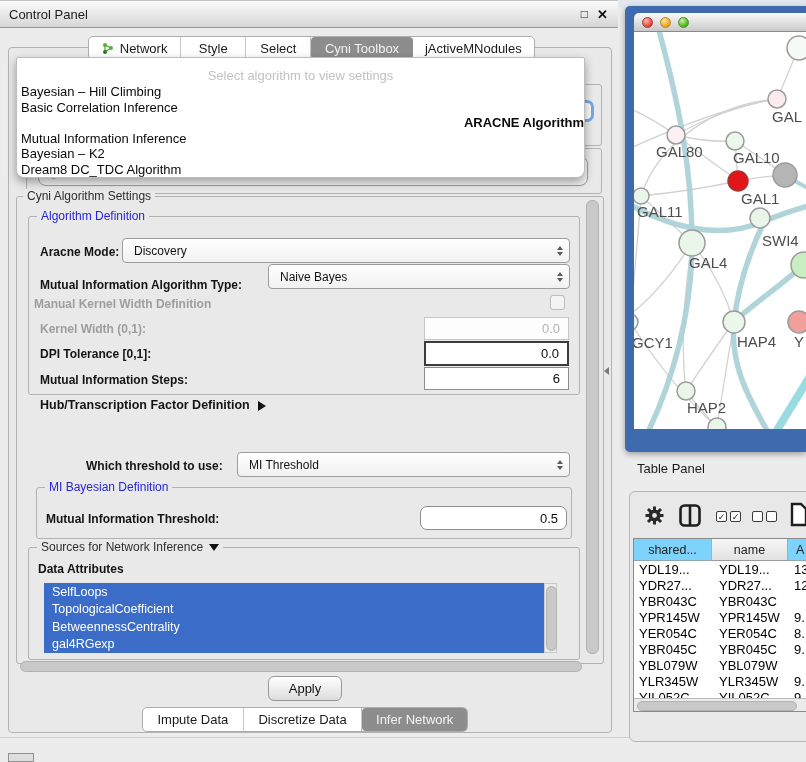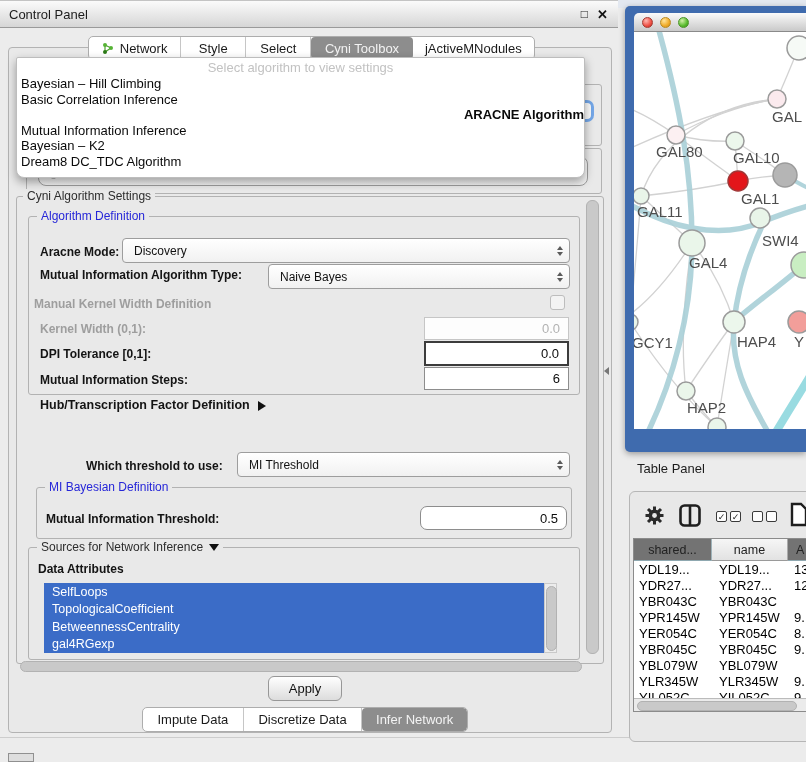--- a/index.html
+++ b/index.html
@@ -49,21 +49,21 @@
     padding-right:8px;font-size:13px;color:#0c0c0c;box-sizing:border-box;border:1px solid #8d8d8d;}
   .field.dis{background:#fdfdfd;border:1px solid #c6c6c6;color:#b2b2b2;}
   .field.strong{border:2px solid #3c3c3c;}
 
   .checkbox{width:15px;height:15px;border:1px solid #bdbdbd;border-radius:3px;background:#f3f3f3;box-sizing:border-box;}
 
   
   .popup{left:16px;top:57px;width:567px;height:119px;background:#ffffff;
     border:1px solid #bdbdbd;border-radius:2px 2px 8px 8px;
     box-shadow:0 4px 10px rgba(0,0,0,.35);z-index:20;}
-  .popup-hint{height:16px;text-align:center;font-size:13px;color:#c2c2c2;padding-top:2px;}
+  .popup-hint{height:16px;text-align:center;font-size:13px;color:#c2c2c2;padding-top:10px;}
   .popup-item{height:15.5px;font-size:13px;color:#0a0a0a;padding-left:4px;white-space:nowrap;}
   .popup-item.bold{font-weight:bold;text-align:right;}
 
   
   .vthumb,.hthumb{background:#c9c9c9;border:1px solid #b2b2b2;border-radius:6px;}
 
   .list{background:#ffffff;}
   .list-item{height:17.5px;background:#3b6cc7;color:#ffffff;font-size:12.5px;
     display:flex;align-items:center;padding-left:8px;}
 
@@ -88,21 +88,21 @@
   
   .tp-title{left:637px;top:461px;font-size:13px;color:#1c1c1c;}
   .tp-container{left:629px;top:491px;width:180px;height:249px;background:#e8e8e8;
     border:1px solid #b6b6b6;border-radius:6px 0 0 6px;}
   .mini-box{width:11px;height:11px;border:1.5px solid #3a3a3a;border-radius:2px;box-sizing:border-box;
     display:flex;align-items:center;justify-content:center;font-size:9px;color:#222;background:#fdfdfd;}
   .tbl-wrap{left:633px;top:538px;width:177px;height:174px;border:1px solid #8b8b8b;background:#ffffff;overflow:hidden;box-sizing:border-box;}
   .tbl-header{display:flex;height:22px;}
   .th{box-sizing:border-box;border-right:1px solid #9fb3ba;display:flex;align-items:center;justify-content:center;
     font-size:12.5px;color:#222;}
-  .th.hl{background:#737373;border-bottom:1px solid #8fa8b0;}
+  .th.hl{background:#7dd3fc;border-bottom:1px solid #8fa8b0;}
   .th.plain{background:linear-gradient(#f6f6f6,#e2e2e2);border-right:1px solid #ababab;border-bottom:1px solid #9a9a9a;}
   .tbl-rows{position:absolute;left:0;top:22px;width:100%;height:140px;overflow:hidden;}
   .tr{display:flex;height:16px;align-items:center;font-size:13px;color:#000;}
   .td1{width:78px;padding-left:5px;box-sizing:border-box;white-space:nowrap;overflow:hidden;}
   .td2{width:76px;padding-left:7px;box-sizing:border-box;white-space:nowrap;overflow:hidden;}
   .td3{flex:1;padding-left:6px;white-space:nowrap;overflow:hidden;}
   .tbl-hscroll{position:absolute;left:0;bottom:0;width:100%;height:12px;background:#ebebeb;border-top:1px solid #bbbbbb;}
 </style>
 </head>
 <body>
@@ -176,21 +176,21 @@
 
   <div class="abs lbl" style="left:40px;top:245px;">Aracne Mode:</div>
   <div class="abs combo" style="left:122px;top:238px;width:448px;height:25px;">
     <span>Discovery</span>
     <span class="stepper">
         <span class="tri-up"></span>
         <span class="tri-dn"></span>
       </span>
   </div>
 
-  <div class="abs lbl" style="left:40px;top:268px;text-align:center;">Mutual Information Algorithm Type:</div>
+  <div class="abs lbl" style="left:40px;top:278px;text-align:center;">Mutual Information Algorithm Type:</div>
   <div class="abs combo" style="left:268px;top:264px;width:302px;height:25px;">
     <span>Naive Bayes</span>
     <span class="stepper">
         <span class="tri-up"></span>
         <span class="tri-dn"></span>
       </span>
   </div>
 
   <div class="abs lbl dis" style="left:34px;top:297px;">Manual Kernel Width Definition</div>
   <div class="abs checkbox" style="left:550px;top:295px;"></div>

